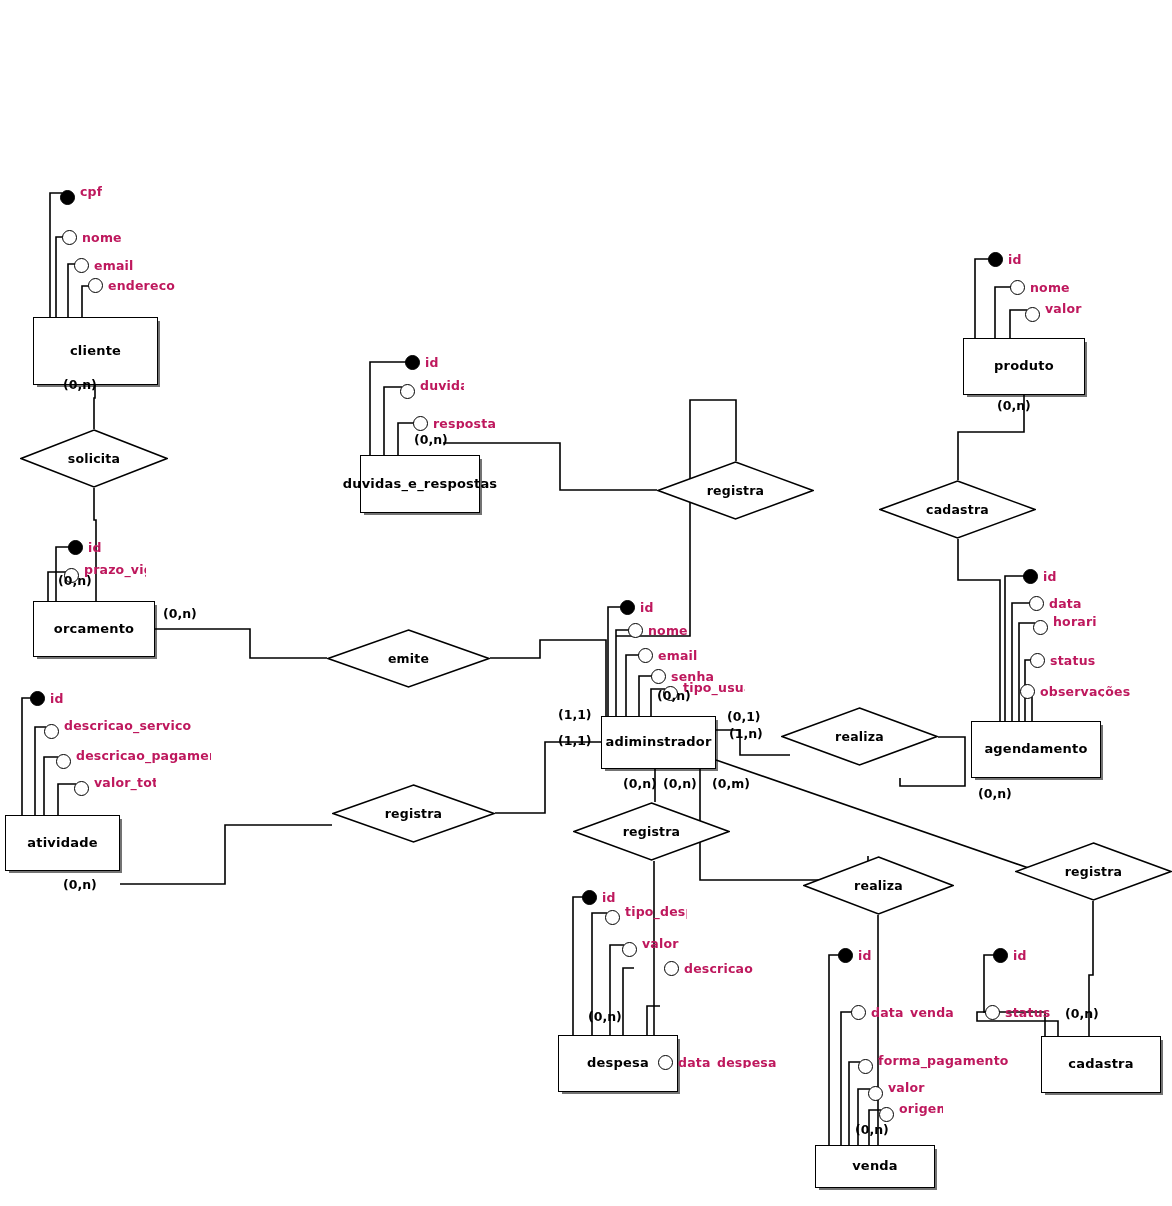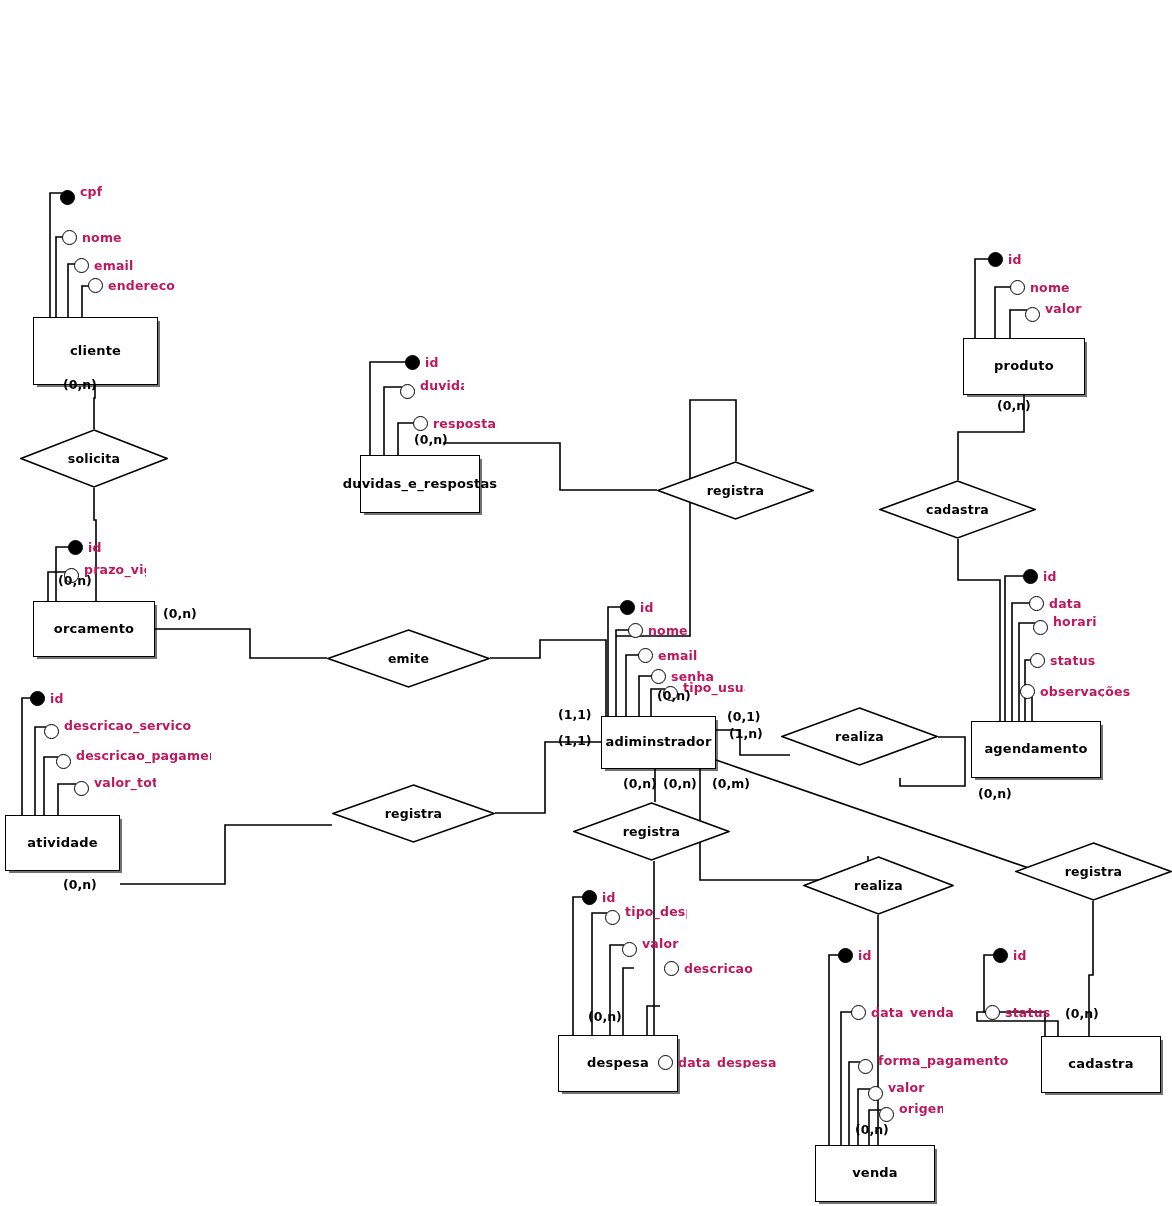--- a/index.html
+++ b/index.html
@@ -194,21 +194,21 @@
     </div>
     <div class="entity" style="left: 360px; top: 455px; width: 120px; height: 58px;">
       <span>duvidas_e_respostas</span>
     </div>
     <div class="entity" style="left: 601px; top: 716px; width: 115px; height: 53px;">
       <span>adiminstrador</span>
     </div>
     <div class="entity" style="left: 558px; top: 1035px; width: 120px; height: 57px;">
       <span>despesa</span>
     </div>
-    <div class="entity" style="left: 815px; top: 1145px; width: 120px; height: 57px;">
+    <div class="entity" style="left: 815px; top: 1145px; width: 120px; height: 43px;">
       <span>venda</span>
     </div>
     <div class="entity" style="left: 1041px; top: 1036px; width: 120px; height: 57px;">
       <span>cadastra</span>
     </div>
     <div class="entity" style="left: 963px; top: 338px; width: 122px; height: 57px;">
       <span>produto</span>
     </div>
     <div class="entity" style="left: 971px; top: 721px; width: 130px; height: 57px;">
       <span>agendamento</span>

